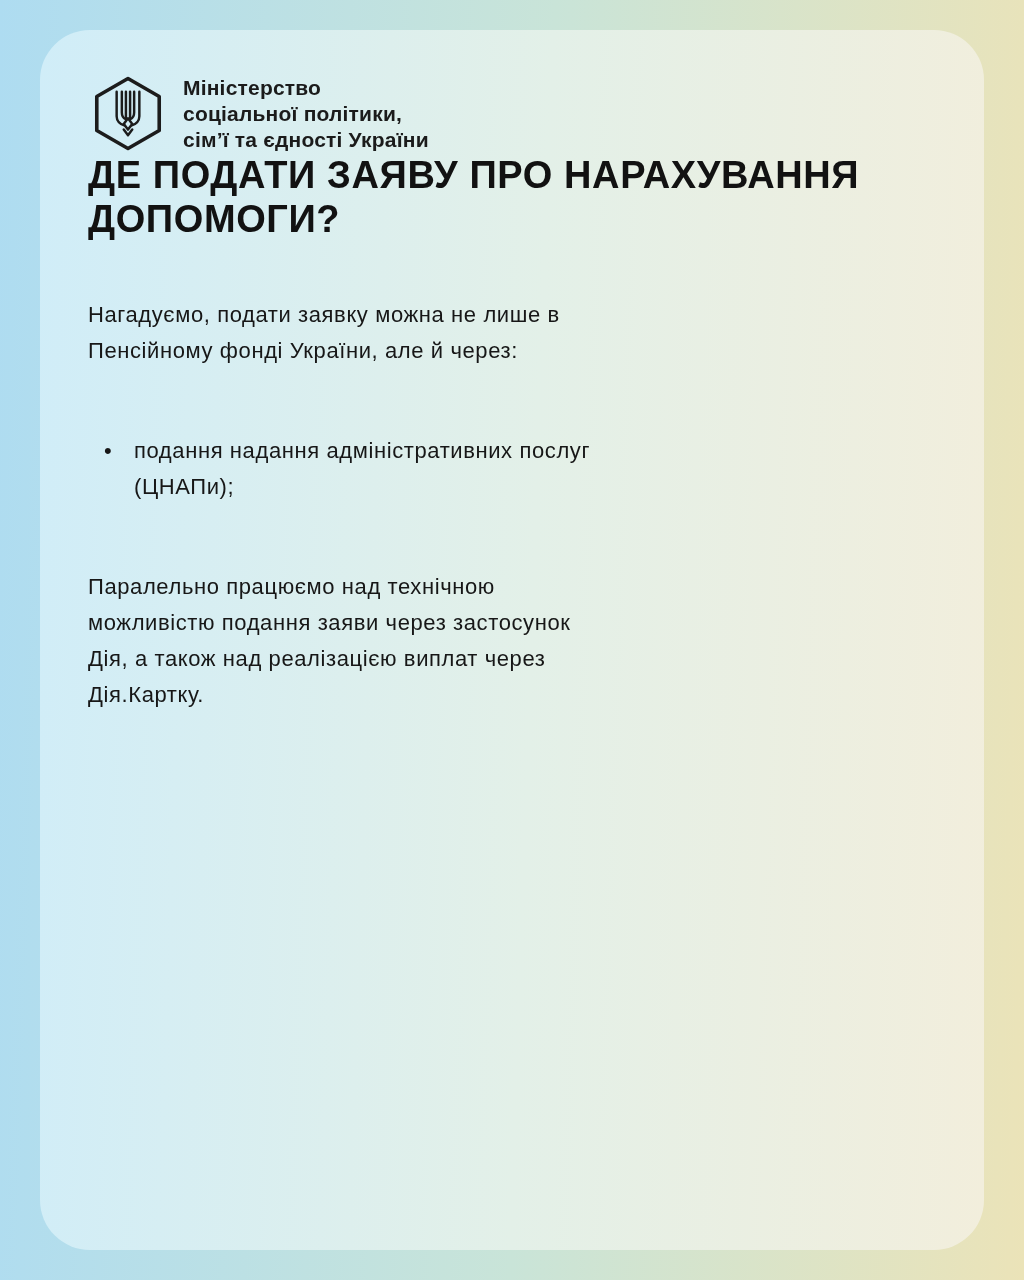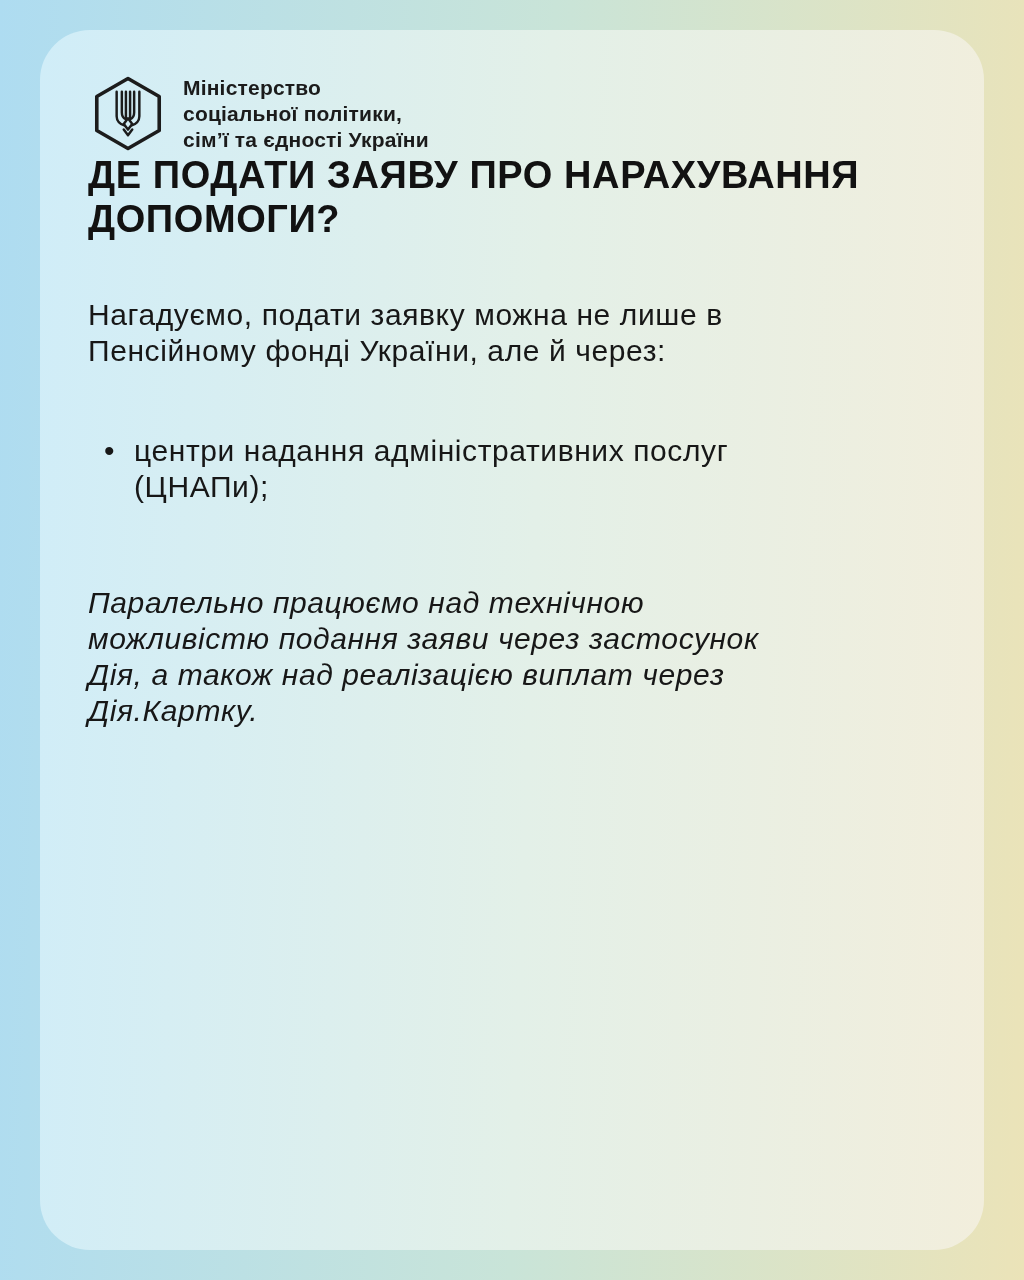--- a/index.html
+++ b/index.html
@@ -38,21 +38,21 @@
   }
   .heading {
     font-size: 38px;
     line-height: 44px;
     font-weight: 700;
     letter-spacing: 0.6px;
     color: #121212;
     white-space: pre-line;
   }
   .body-text {
-    font-size: 30px;
+    font-size: 22px;
     line-height: 36px;
     letter-spacing: 0.6px;
     color: #171717;
     white-space: pre-line;
   }
   .intro { margin-top: 56px; }
   .bullet-list {
     margin-top: 28px;
     list-style: none;
   }
@@ -60,21 +60,21 @@
     position: relative;
     padding-left: 46px;
     margin-bottom: 4px;
   }
   .bullet-list li::before {
     content: "\2022";
     position: absolute;
     left: 16px;
     top: 0;
   }
-  .paragraph { margin-top: 40px; font-style: italic; }
+  .paragraph { margin-top: 24px; }
   .footer-bold {
     margin-top: 24px;
     font-weight: 700;
     letter-spacing: 0.4px;
     color: #121212;
   }
 </style>
 </head>
 <body>
 
@@ -99,21 +99,21 @@
 сім’ї та єдності України</div>
   </div>
 
   <h1 class="heading">ДЕ ПОДАТИ ЗАЯВУ ПРО НАРАХУВАННЯ
 ДОПОМОГИ?</h1>
 
   <p class="body-text intro">Нагадуємо, подати заявку можна не лише в
 Пенсійному фонді України, але й через:</p>
 
   <ul class="bullet-list body-text">
-    <li>центри надання адміністративних послуг
+    <li>подання надання адміністративних послуг
 (ЦНАПи);</li>
   </ul>
 
   <p class="body-text paragraph">Паралельно працюємо над технічною
 можливістю подання заяви через застосунок
 Дія, а також над реалізацією виплат через
 Дія.Картку.</p>
 
 
 </div>

